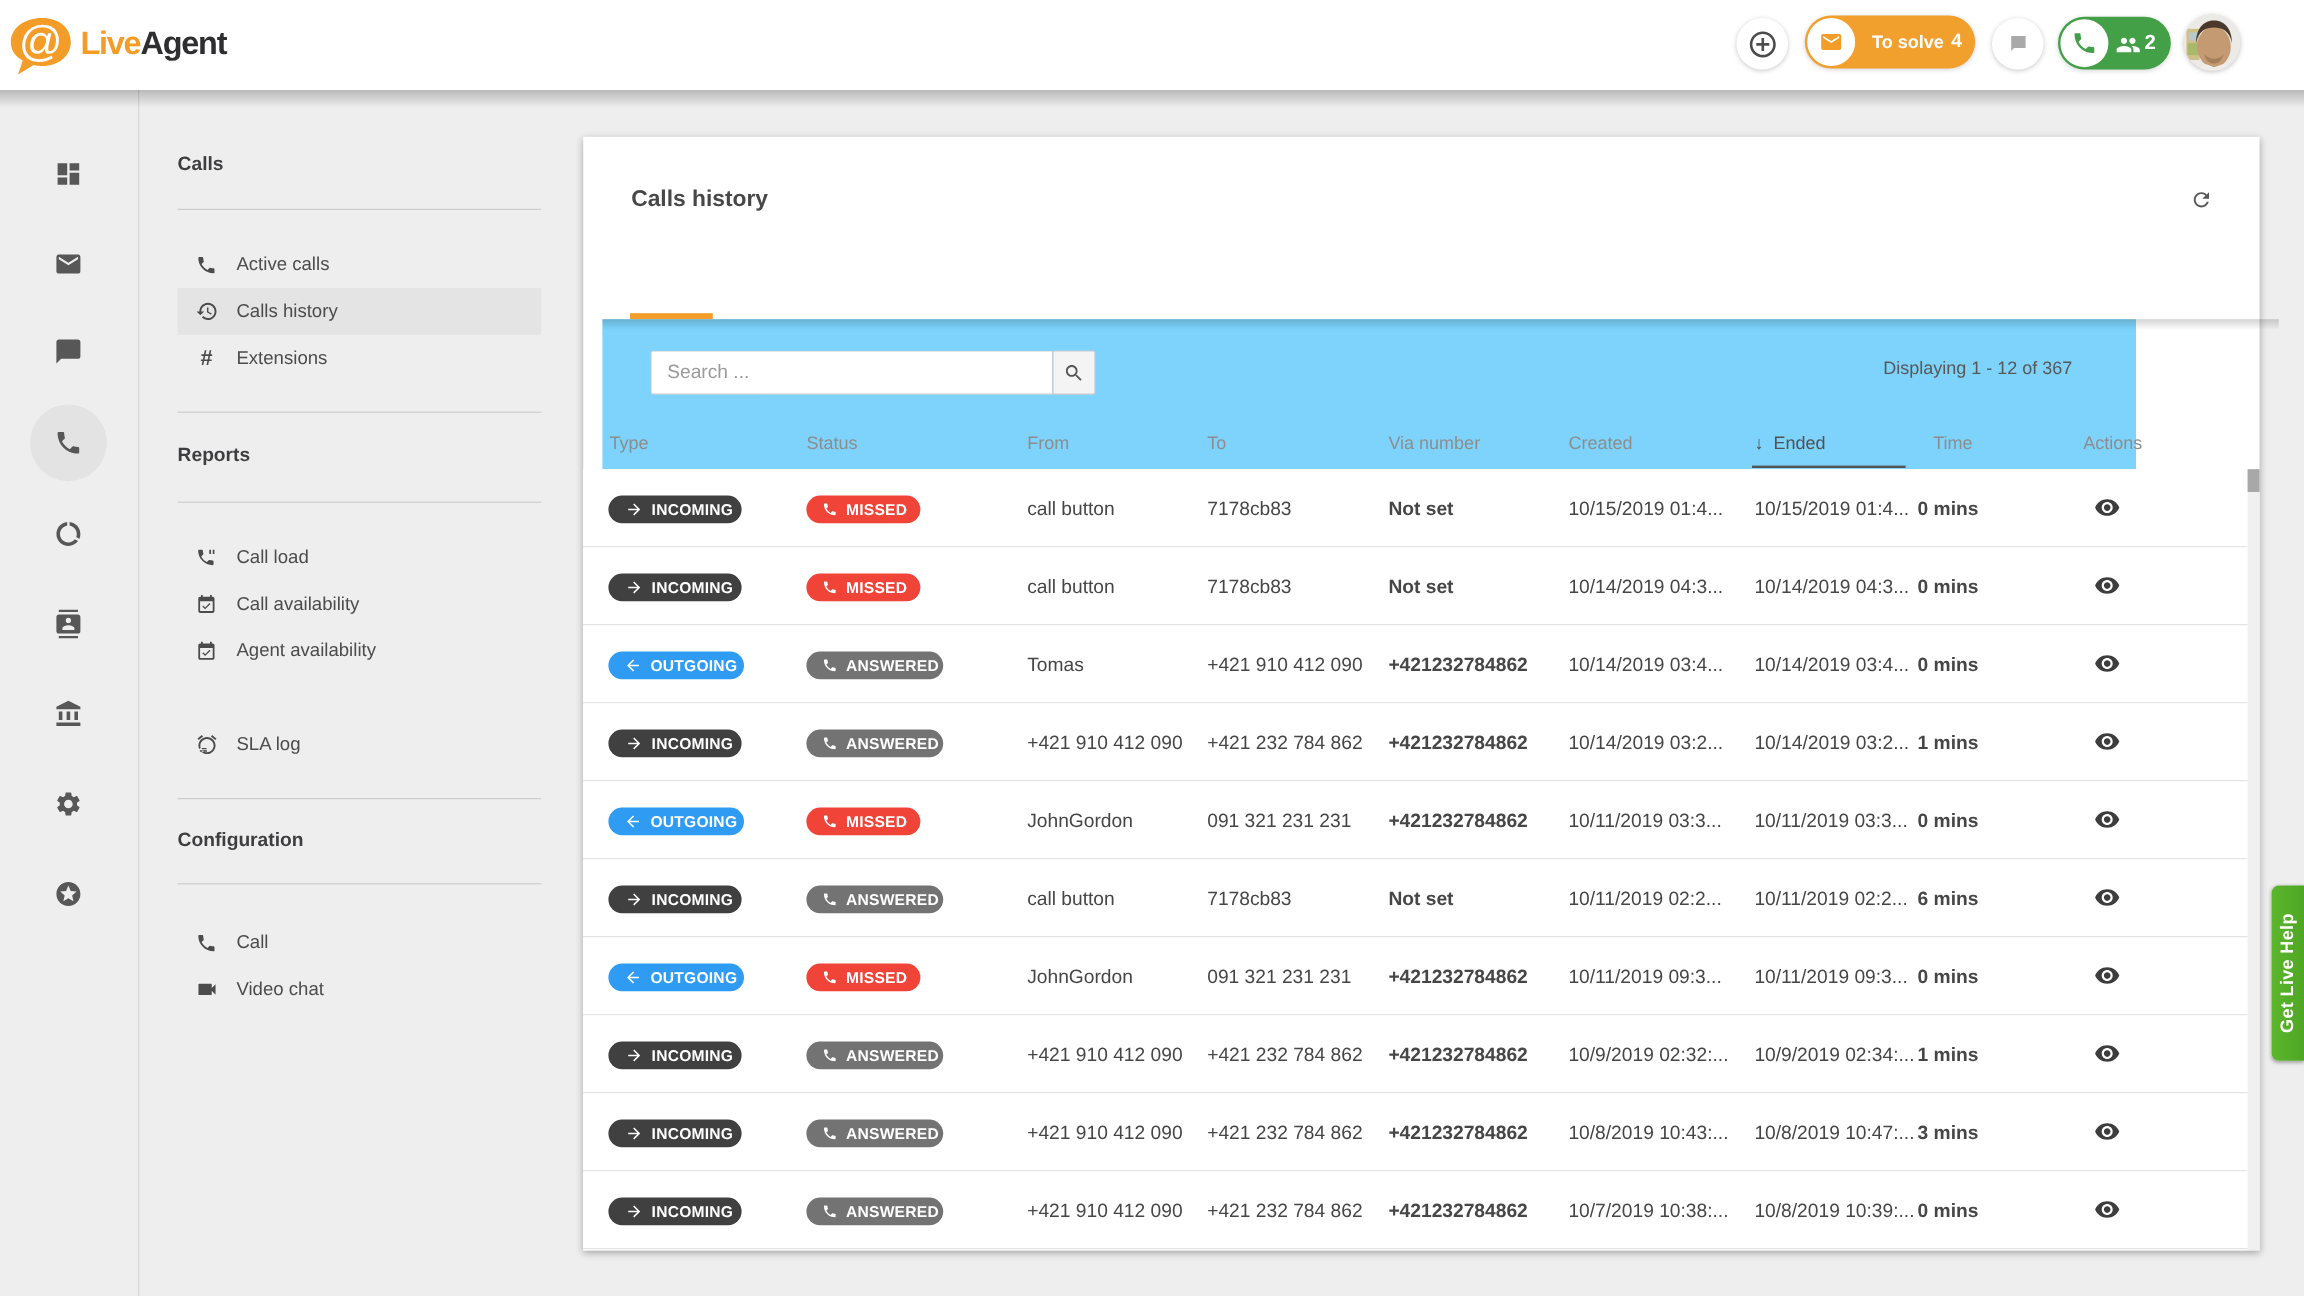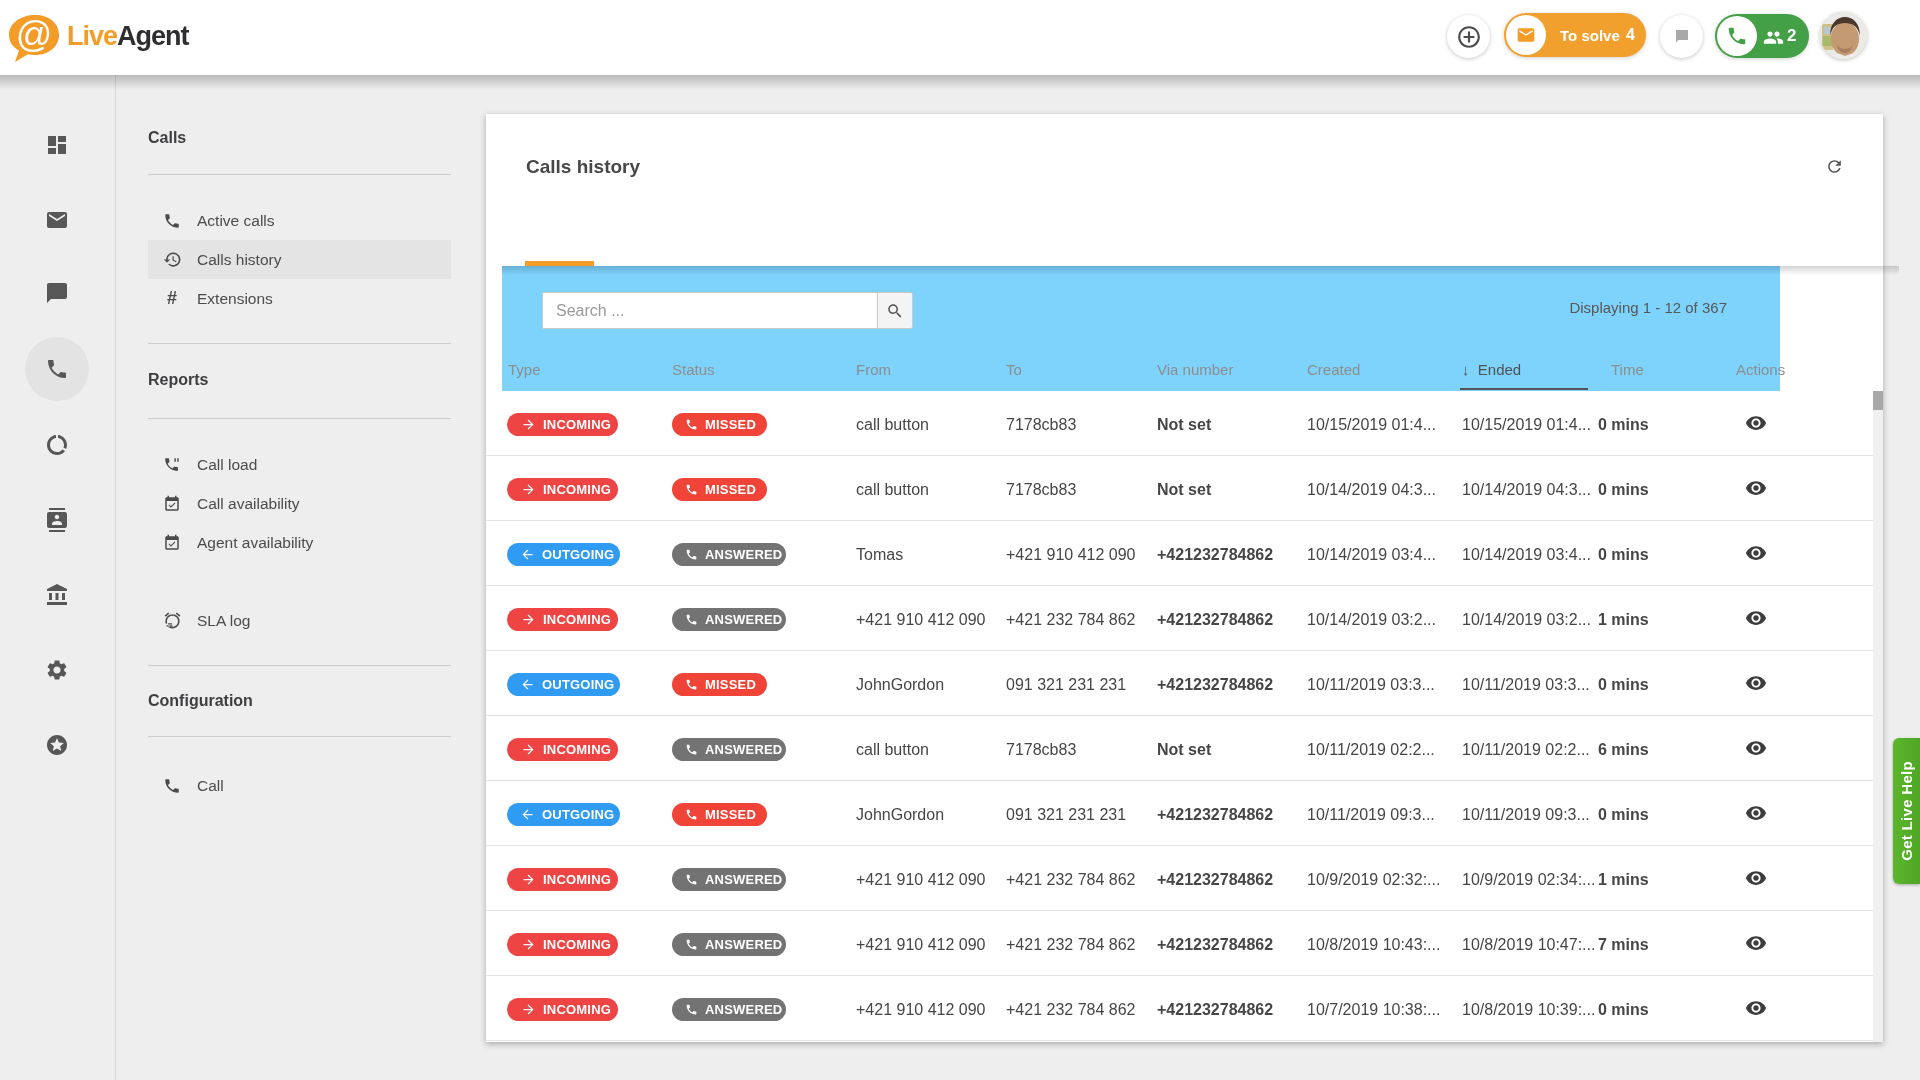--- a/index.html
+++ b/index.html
@@ -55,21 +55,21 @@
 #tabshadow { position:absolute; left:0; top:0; width:1397px; height:9px; background:linear-gradient(to bottom, rgba(0,0,0,0.17), rgba(0,0,0,0.0)); }
 #searchbox { position:absolute; left:40px; top:26px; width:335px; height:37px; background:#fff; border:1px solid #c9c9c9; border-right:none; border-radius:2px 0 0 2px; color:#9a9a9a; font-size:16px; line-height:35px; padding-left:13px; }
 #searchbtn { position:absolute; left:375px; top:26px; width:36px; height:37px; background:#f4f4f4; border:1px solid #c9c9c9; border-radius:0 2px 2px 0; display:flex; align-items:center; justify-content:center; }
 #displaying { position:absolute; right:53px; top:33px; font-size:15px; color:#585858; }
 .th { position:absolute; top:247px; font-size:15px; color:#8d8d8d; }
 #sortline { position:absolute; left:974px; top:274px; width:128px; height:2px; background:#555; }
 #tablerows { position:absolute; left:0; top:277px; width:1387px; height:651px; background:#fff; }
 .trow { position:absolute; left:0; width:1387px; height:65px; border-bottom:1px solid #e4e4e4; }
 .pill { position:absolute; top:22px; height:23px; border-radius:12px; color:#fff; font-size:13px; font-weight:bold; display:flex; align-items:center; letter-spacing:0.2px; }
 .pill svg { margin-right:7px; }
-.p-in { left:21px; width:111px; background:#ef4444; padding-left:14px; }
+.p-in { left:21px; width:111px; background:#404040; padding-left:14px; }
 .p-out { left:21px; width:113px; background:#2f9bf2; padding-left:13px; }
 .p-miss { left:186px; width:95px; background:#ef4437; padding-left:13px; }
 .p-ans { left:186px; width:114px; background:#737373; padding-left:13px; }
 .cell { position:absolute; top:25px; font-size:16px; color:#464646; white-space:nowrap; }
 .c-from { left:370px; } .c-to { left:520px; } .c-via { left:671px;font-weight:bold; } .c-created { left:821px; } .c-ended { left:976px; } .c-time { left:1112px;font-weight:bold; }
 .c-eye { left:1259px; top:21px; }
 #scrolltrack { position:absolute; left:1387px; top:277px; width:10px; height:651px; background:#f0f0f0; }
 #scrollthumb { position:absolute; left:0; top:0; width:10px; height:19px; background:#a8a8a8; }
 
 
@@ -218,20 +218,25 @@
         </svg>
       </span>SLA log</div>
   <div class="navhr" style="top:590px"></div>
   <div class="navsec" style="top:617px">Configuration</div>
   <div class="navhr" style="top:661px"></div>
   <div class="navitem" style="top:691px"><span class="nico">
         <svg width="18" height="18" viewBox="0 0 24 24">
           <path d="M6.62 10.79c1.44 2.83 3.76 5.14 6.59 6.59l2.2-2.2c.27-.27.67-.36 1.02-.24 1.12.37 2.33.57 3.57.57.55 0 1 .45 1 1V20c0 .55-.45 1-1 1-9.39 0-17-7.61-17-17 0-.55.45-1 1-1h3.5c.55 0 1 .45 1 1 0 1.25.2 2.45.57 3.57.11.35.03.74-.25 1.02l-2.2 2.2z"></path>
         </svg>
       </span>Call</div>
+  <div class="navitem" style="top:730px"><span class="nico">
+        <svg width="19" height="19" viewBox="0 0 24 24">
+          <path d="M17 10.5V7c0-.55-.45-1-1-1H4c-.55 0-1 .45-1 1v10c0 .55.45 1 1 1h12c.55 0 1-.45 1-1v-3.5l4 4v-11l-4 4z"></path>
+        </svg>
+      </span>Video chat</div>
 </div>
 
 <div id="card">
   <div id="cardtitle">Calls history</div>
   <div id="refresh"><svg width="19" height="19" viewBox="0 0 24 24">
         <path fill="#585858" d="M17.65 6.35C16.2 4.9 14.21 4 12 4c-4.42 0-7.99 3.58-7.99 8s3.57 8 7.99 8c3.73 0 6.84-2.55 7.73-6h-2.08c-.82 2.33-3.04 4-5.65 4-3.31 0-6-2.69-6-6s2.69-6 6-6c1.66 0 3.14.69 4.22 1.78L13 11h7V4l-2.35 2.35z"></path>
       </svg></div>
   <div class="tab" id="tab-all">All</div>
   <div class="tab" id="tab-cf"><svg width="17" height="17" viewBox="0 0 24 24" style="margin-right:8px">
         <path fill="#5c5c5c" d="M12 2C6.48 2 2 6.48 2 12s4.48 10 10 10 10-4.48 10-10S17.52 2 12 2zm0 18c-4.41 0-8-3.59-8-8s3.59-8 8-8 8 3.59 8 8-3.59 8-8 8zm1-13h-2v4H7v2h4v4h2v-4h4v-2h-4z"></path>
@@ -402,21 +407,21 @@
             <path fill="#fff" d="M12 4l-1.41 1.41L16.17 11H4v2h12.17l-5.58 5.59L12 20l8-8z"></path>
           </svg>INCOMING</span>
         <span class="pill p-ans"><svg width="13" height="13" viewBox="0 0 24 24">
             <path fill="#fff" d="M6.62 10.79c1.44 2.83 3.76 5.14 6.59 6.59l2.2-2.2c.27-.27.67-.36 1.02-.24 1.12.37 2.33.57 3.57.57.55 0 1 .45 1 1V20c0 .55-.45 1-1 1-9.39 0-17-7.61-17-17 0-.55.45-1 1-1h3.5c.55 0 1 .45 1 1 0 1.25.2 2.45.57 3.57.11.35.03.74-.25 1.02l-2.2 2.2z"></path>
           </svg>ANSWERED</span>
       <span class="cell c-from">+421 910 412 090</span>
       <span class="cell c-to">+421 232 784 862</span>
       <span class="cell c-via">+421232784862</span>
       <span class="cell c-created">10/8/2019 10:43:...</span>
       <span class="cell c-ended">10/8/2019 10:47:...</span>
-      <span class="cell c-time">7 mins</span>
+      <span class="cell c-time">3 mins</span>
       <span class="cell c-eye"><svg width="22" height="22" viewBox="0 0 24 24">
             <path fill="#3d3d3d" d="M12 4.5C7 4.5 2.73 7.61 1 12c1.73 4.39 6 7.5 11 7.5s9.27-3.11 11-7.5c-1.73-4.39-6-7.5-11-7.5zM12 17c-2.76 0-5-2.24-5-5s2.24-5 5-5 5 2.24 5 5-2.24 5-5 5zm0-8c-1.66 0-3 1.34-3 3s1.34 3 3 3 3-1.34 3-3-1.34-3-3-3z"></path>
           </svg></span>
     </div>
     <div class="trow" style="top:585px">
       <span class="pill p-in"><svg width="15" height="15" viewBox="0 0 24 24">
             <path fill="#fff" d="M12 4l-1.41 1.41L16.17 11H4v2h12.17l-5.58 5.59L12 20l8-8z"></path>
           </svg>INCOMING</span>
         <span class="pill p-ans"><svg width="13" height="13" viewBox="0 0 24 24">
             <path fill="#fff" d="M6.62 10.79c1.44 2.83 3.76 5.14 6.59 6.59l2.2-2.2c.27-.27.67-.36 1.02-.24 1.12.37 2.33.57 3.57.57.55 0 1 .45 1 1V20c0 .55-.45 1-1 1-9.39 0-17-7.61-17-17 0-.55.45-1 1-1h3.5c.55 0 1 .45 1 1 0 1.25.2 2.45.57 3.57.11.35.03.74-.25 1.02l-2.2 2.2z"></path>

